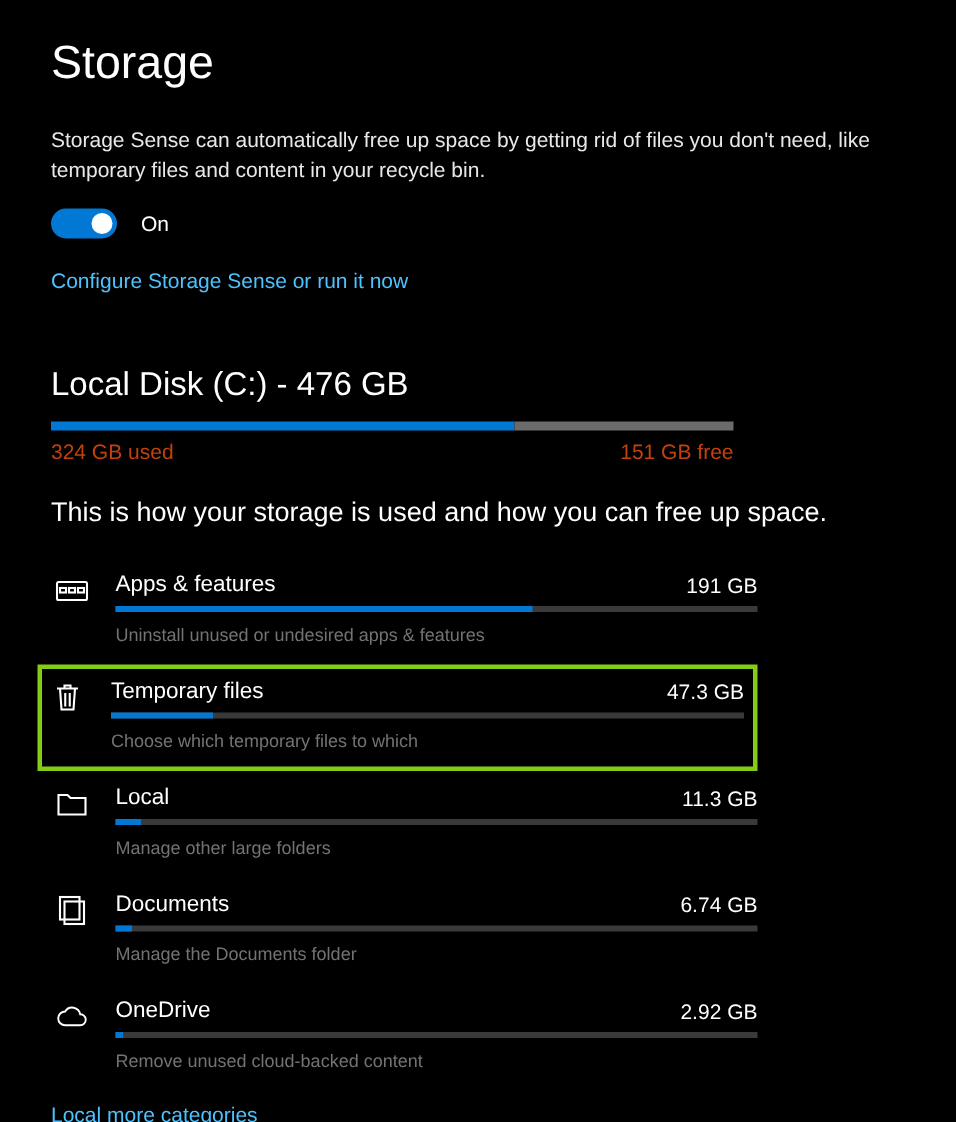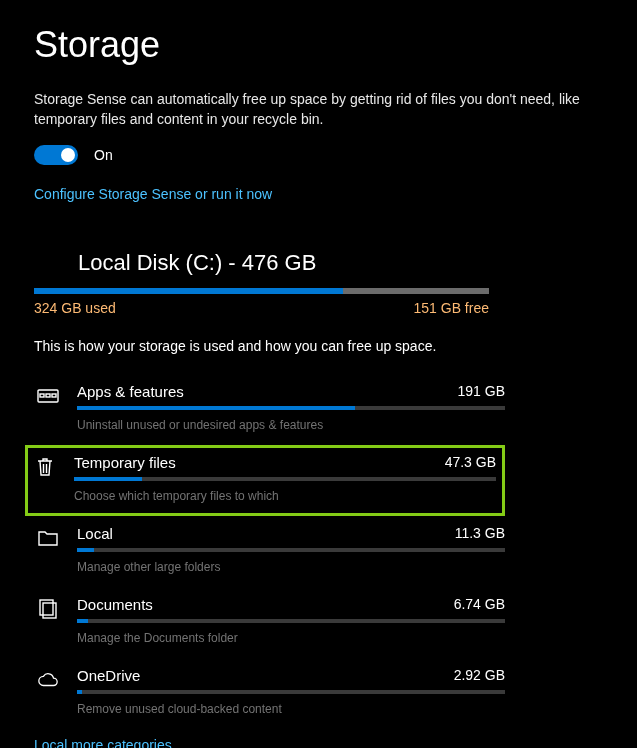--- a/index.html
+++ b/index.html
@@ -10,21 +10,21 @@
     body {
       background: #000;
       color: #fff;
       font-family: "Segoe UI", -apple-system, sans-serif;
       width: 637px;
       height: 748px;
       padding: 24px 34px;
       overflow: hidden;
     }
     .page-title {
-      font-size: 36px;
+      font-size: 31px;
       font-weight: 400;
       margin-bottom: 24px;
     }
     .description {
       font-size: 14px;
       line-height: 1.4;
       margin-bottom: 16px;
       color: #e8e8e8;
     }
     .toggle-row {
@@ -60,21 +60,20 @@
       display: inline-block;
       cursor: pointer;
     }
     .configure-link {
       margin-bottom: 48px;
     }
     .disk-title {
       font-size: 22px;
       font-weight: 400;
       margin-bottom: 12px;
-      margin-left: 44px;
     }
     .total-bar {
       display: flex;
       height: 6px;
       width: 455px;
       margin-bottom: 6px;
     }
     .total-used {
       background: #0078d4;
       height: 100%;
@@ -83,24 +82,24 @@
       background: #6b6b6b;
       height: 100%;
       flex: 1;
     }
     .usage-labels {
       display: flex;
       justify-content: space-between;
       width: 455px;
       font-size: 14px;
       margin-bottom: 22px;
-      color: #fdba74;
+      color: #c2410c;
     }
     .usage-info {
-      font-size: 14px;
+      font-size: 18px;
       margin-bottom: 20px;
     }
     .cat-item {
       display: flex;
       align-items: flex-start;
       gap: 18px;
       padding: 6px 0 10px 0;
       cursor: pointer;
       border: 3px solid transparent;
       margin-left: -6px;
@@ -120,21 +119,21 @@
       display: flex;
       align-items: center;
       justify-content: center;
     }
     .cat-content {
       flex: 1;
     }
     .cat-header {
       display: flex;
       justify-content: space-between;
-      align-items: flex-start;
+      align-items: flex-end;
       margin-bottom: 6px;
     }
     .cat-name {
       font-size: 15px;
       font-weight: 500;
     }
     .cat-size {
       font-size: 14px;
     }
     .cat-bar {

